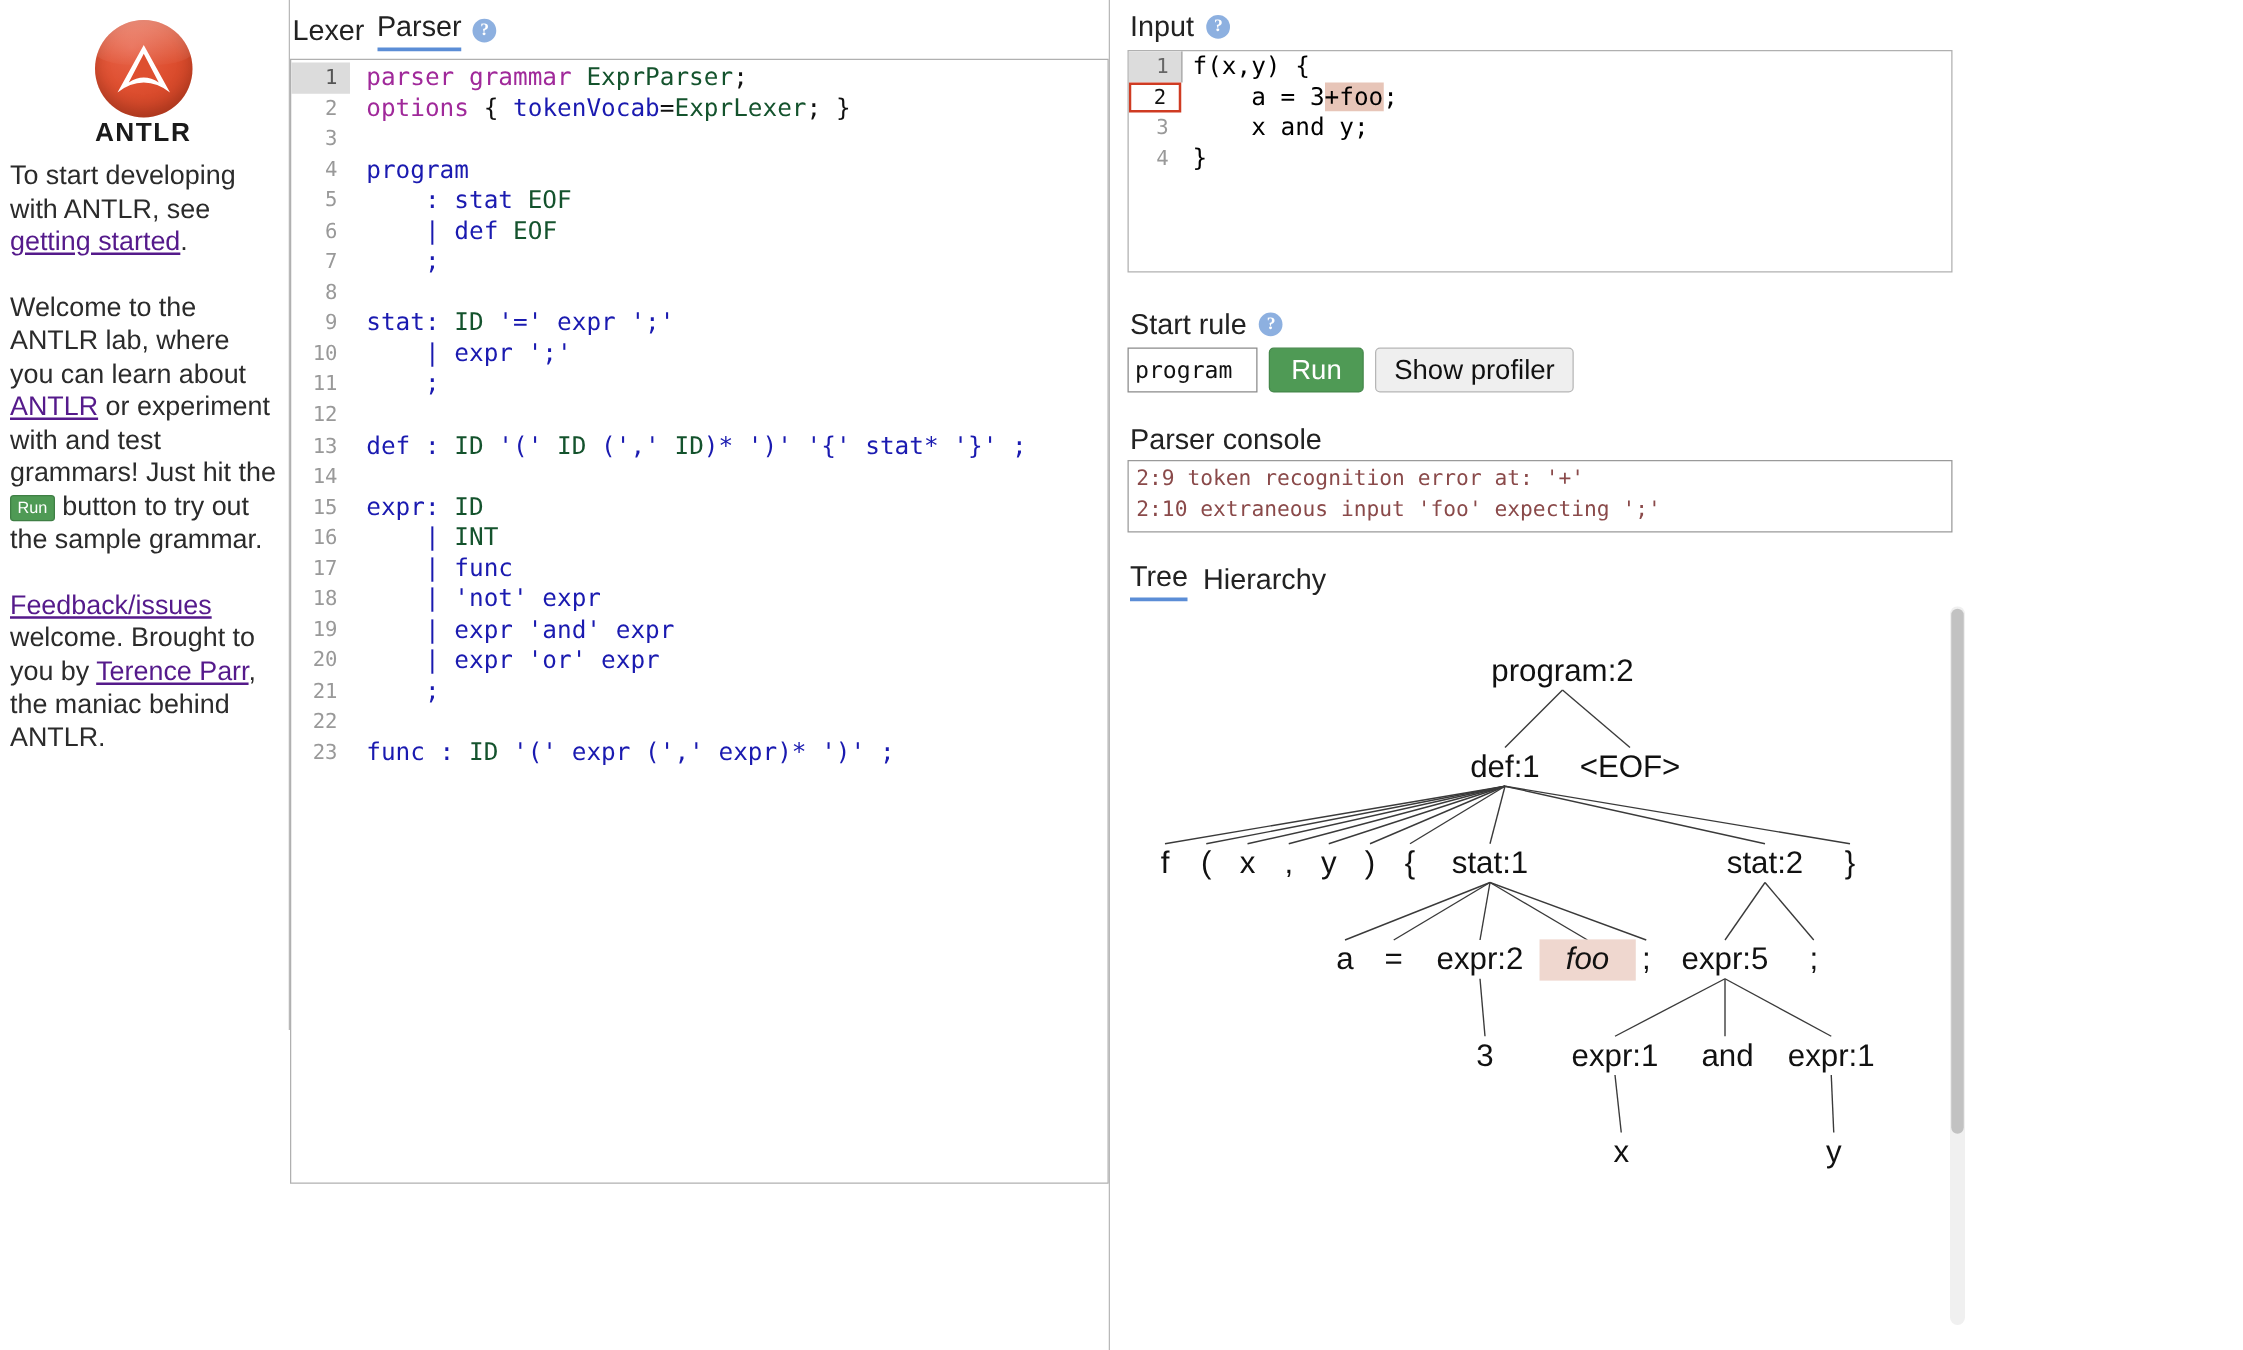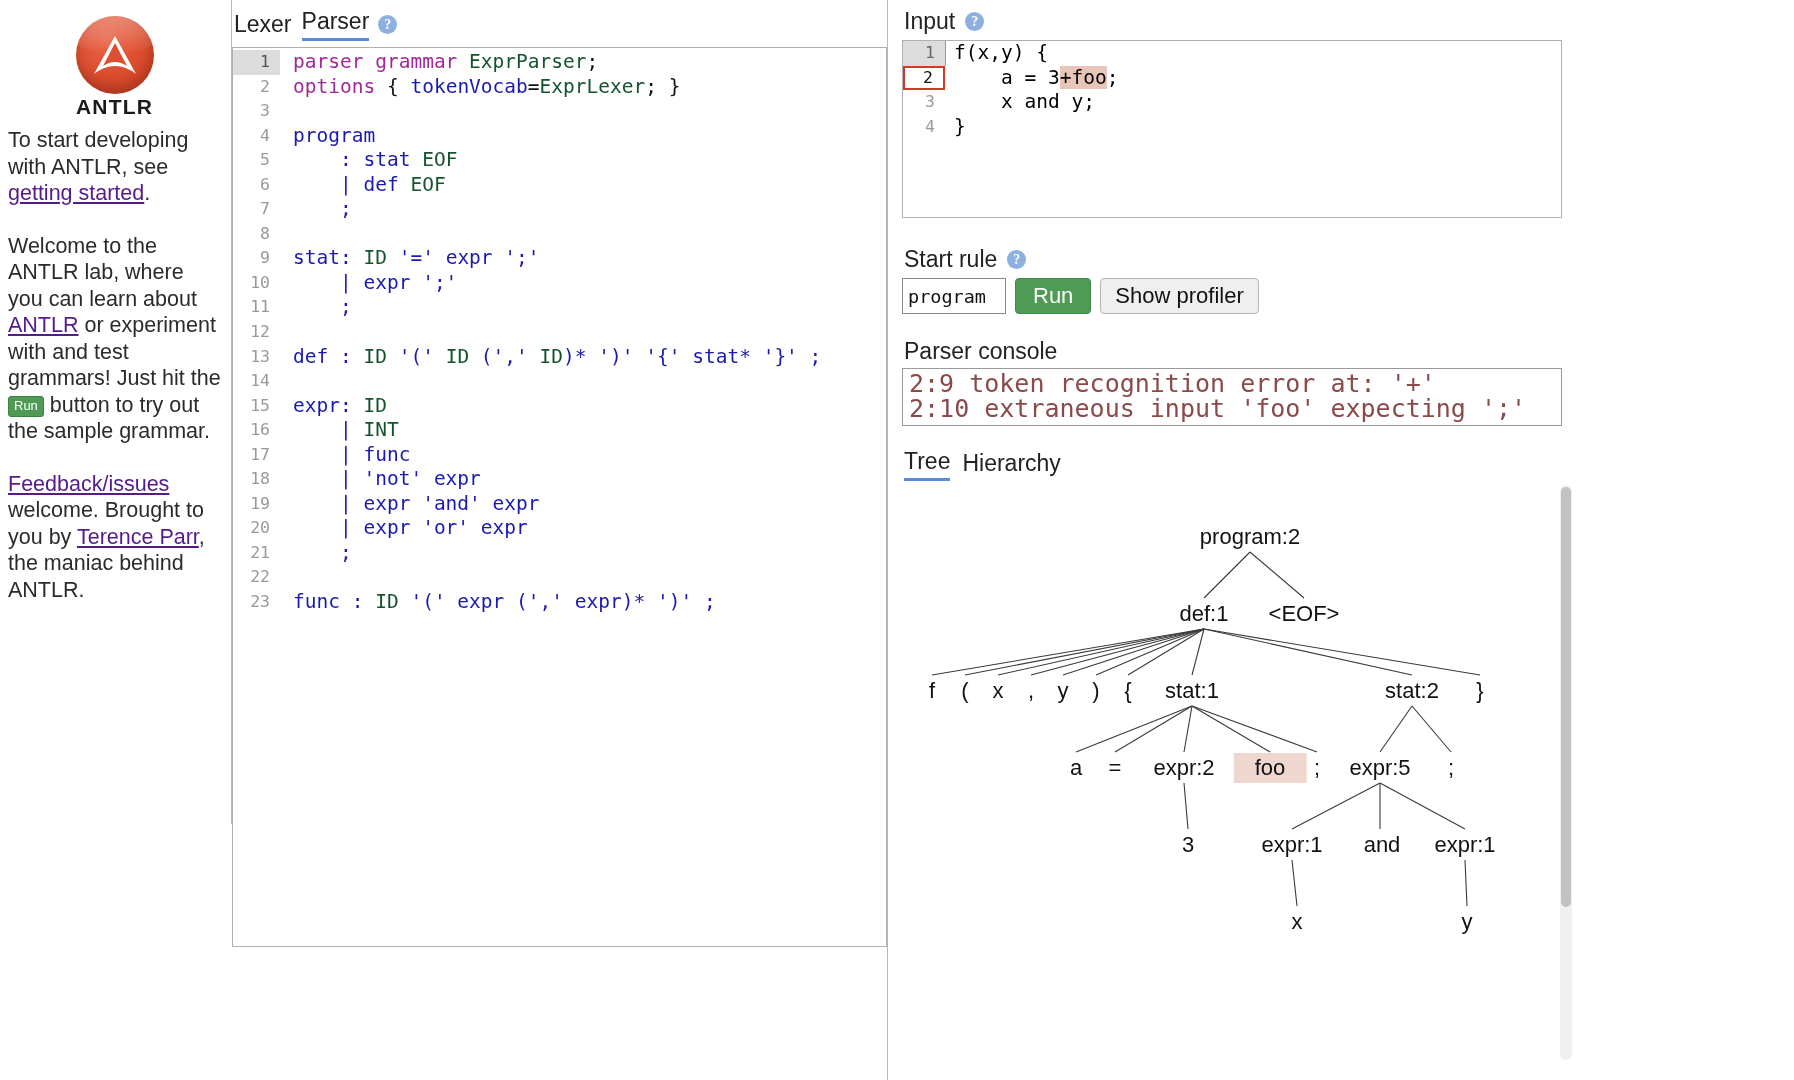--- a/index.html
+++ b/index.html
@@ -164,38 +164,38 @@
     background: #efefef; color: #111;
     border: 1px solid #b6b6b6; border-radius: 4px;
     font-size: 22px; padding: 0 14px; height: 36px; cursor: pointer;
     line-height: 34px; font-family: "Liberation Sans", sans-serif;
   }
 
   .console {
     border: 1px solid #9a9a9a; background: #fff;
     width: 660px; min-height: 58px; padding: 2px 6px 4px 6px;
     font-family: "DejaVu Sans Mono", monospace;
-    font-size: 25px; line-height: 25px;
+    font-size: 17px; line-height: 25px;
     color: #8a4a4a; white-space: pre;
   }
 
   .tree-area {
     position: relative;
     width: 672px; height: 575px;
     margin-top: 4px; overflow: hidden;
   }
   .tree-svg { position: absolute; left: 0; top: 0; }
   .tnode {
     position: absolute;
     font-family: "Liberation Sans", sans-serif;
-    font-size: 22px; color: #111;
+    font-size: 25px; color: #111;
     transform: translate(-50%, -50%);
     white-space: nowrap;
   }
-  .tnode.hl { background: #efd7cf; padding: 2px 21px; }
+  .tnode.hl { background: #efd7cf; padding: 2px 21px; font-style: italic; }
 
   .vscroll {
     position: absolute; right: 2px; top: 0;
     width: 12px; height: 575px;
     background: #f0f0f0; border-radius: 6px;
   }
   .vscroll .thumb {
     position: absolute; left: 1px; top: 2px;
     width: 10px; height: 420px;
     background: #c2c2c2; border-radius: 5px;

